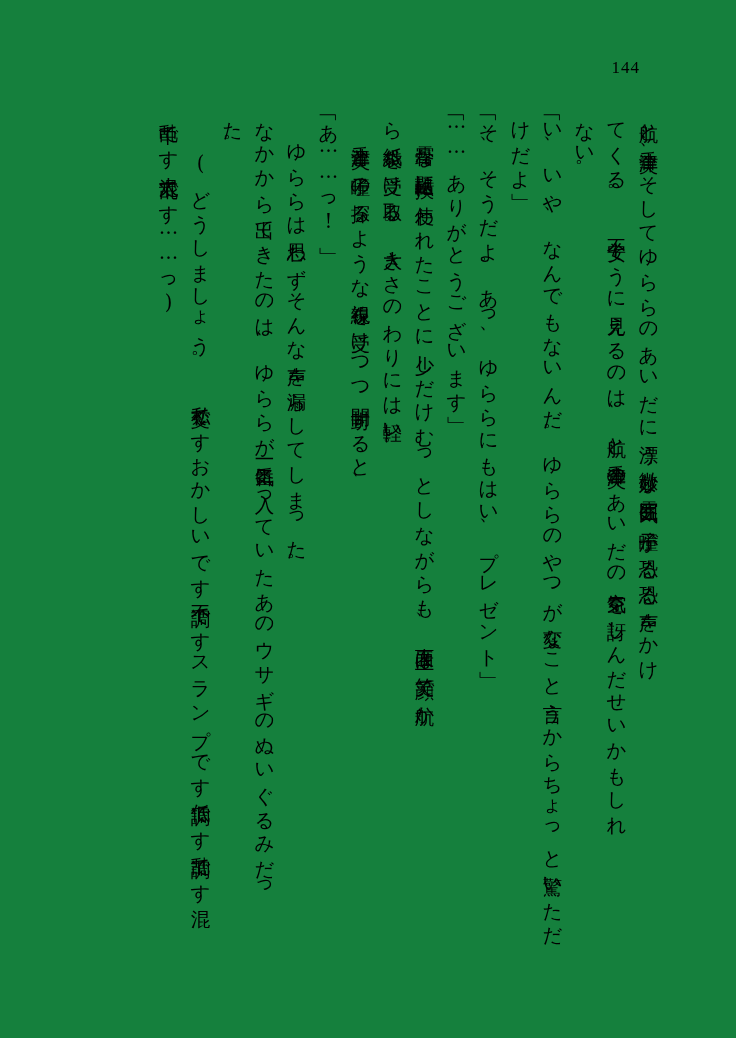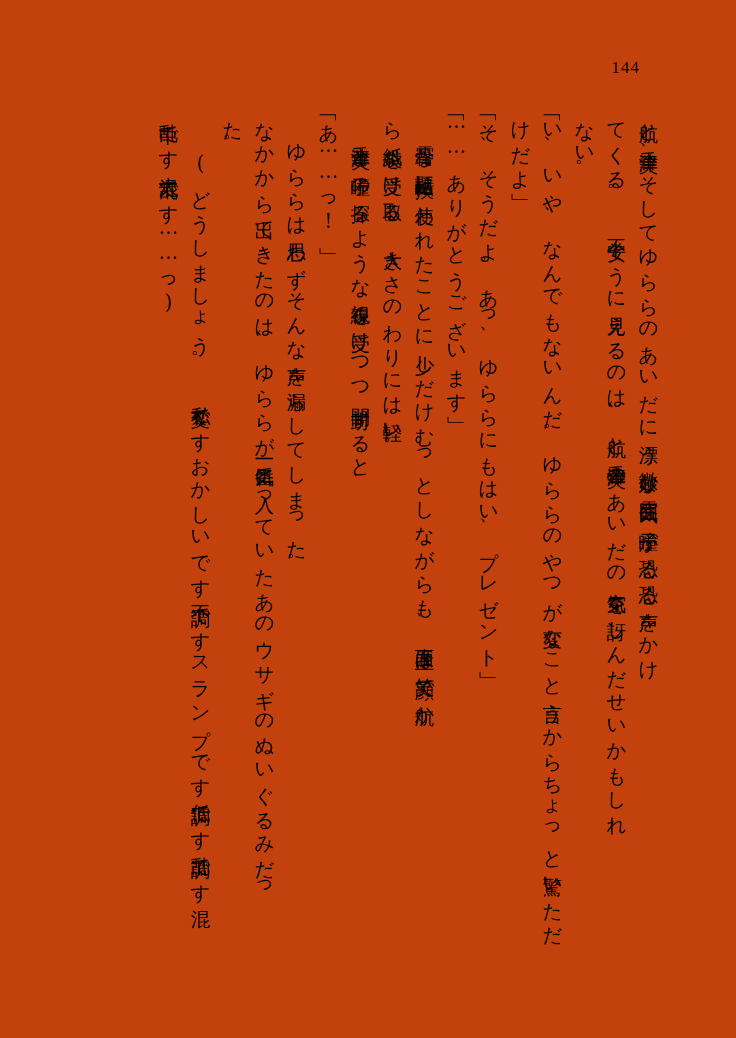--- a/index.html
+++ b/index.html
@@ -8,21 +8,21 @@
     background: #ffffff;
   }
   body {
     font-family: "Liberation Serif", "DejaVu Serif", serif;
     color: #000000;
   }
   #page {
     position: relative;
     width: 736px;
     height: 1038px;
-    background: #c2410c;
+    background: #15803d;
     overflow: hidden;
     text-decoration: underline;
   }
   
   #page-number {
     position: absolute;
     top: 58px;
     right: 96px;
     font-size: 17px;
     letter-spacing: 1px;

